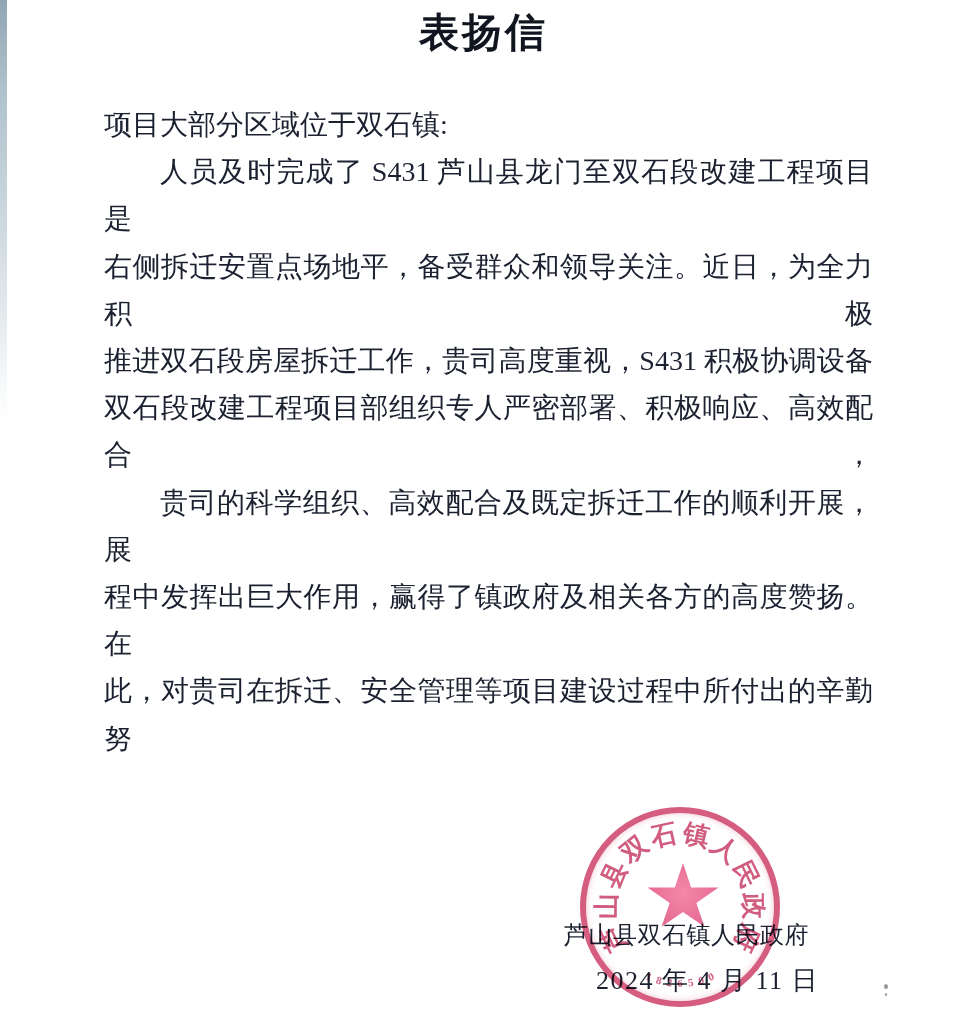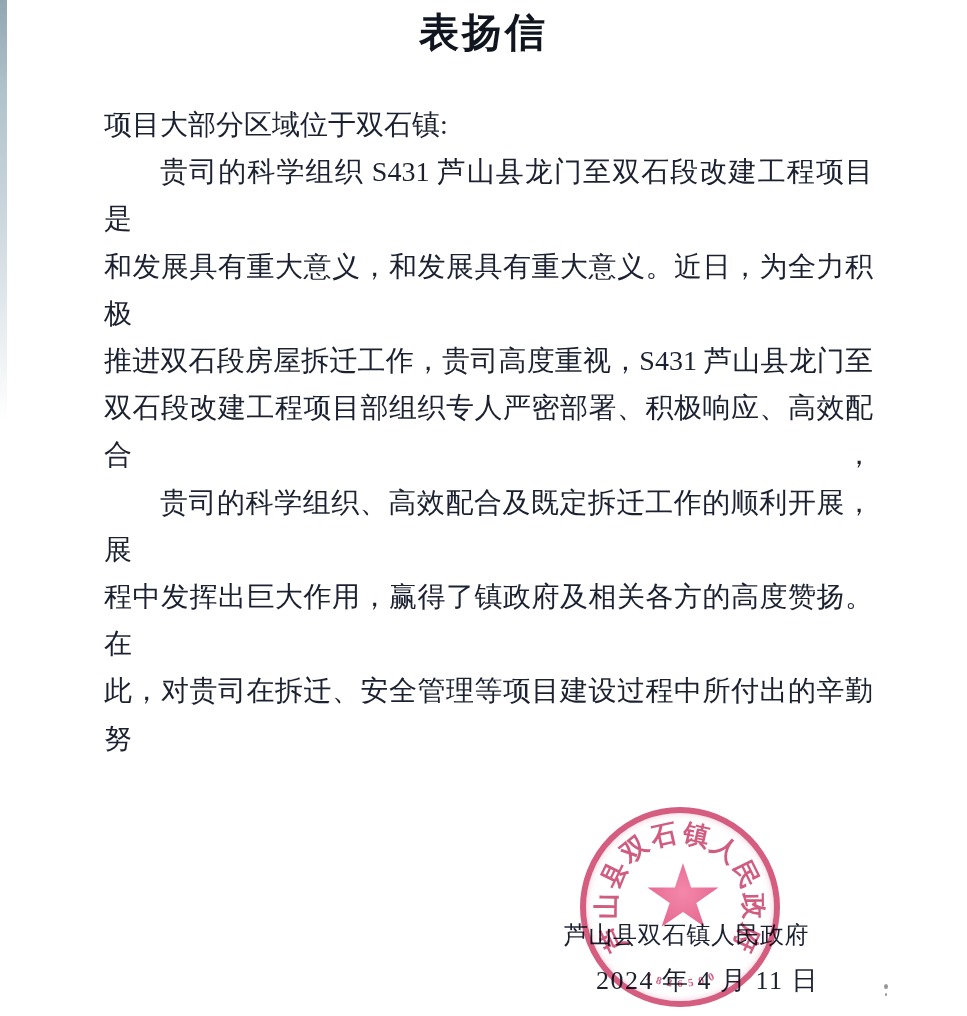--- a/index.html
+++ b/index.html
@@ -80,23 +80,23 @@
 
 <div class="page">
 
   <div class="edge-artifact"></div>
 
   <div class="title">表扬信</div>
 
   <div class="body-text">
     <div class="salutation">项目大部分区域位于双石镇:</div>
     <div>
-        <div class="line indent">贵司的科学组织 S431 芦山县龙门至双石段改建工程项目是</div>
-        <div class="line">和发展具有重大意义，和发展具有重大意义。近日，为全力积极</div>
-        <div class="line">推进双石段房屋拆迁工作，贵司高度重视，S431 芦山县龙门至</div>
+        <div class="line indent">人员及时完成了 S431 芦山县龙门至双石段改建工程项目是</div>
+        <div class="line">右侧拆迁安置点场地平，备受群众和领导关注。近日，为全力积极</div>
+        <div class="line">推进双石段房屋拆迁工作，贵司高度重视，S431 积极协调设备</div>
         <div class="line">双石段改建工程项目部组织专人严密部署、积极响应、高效配合，</div>
         <div class="line indent">贵司的科学组织、高效配合及既定拆迁工作的顺利开展，展</div>
         <div class="line">程中发挥出巨大作用，赢得了镇政府及相关各方的高度赞扬。在</div>
         <div class="line">此，对贵司在拆迁、安全管理等项目建设过程中所付出的辛勤努</div>
       </div>
   </div>
 
   <div class="signature">芦山县双石镇人民政府</div>
   <div class="date">2024 年 4 月 11 日</div>
 

